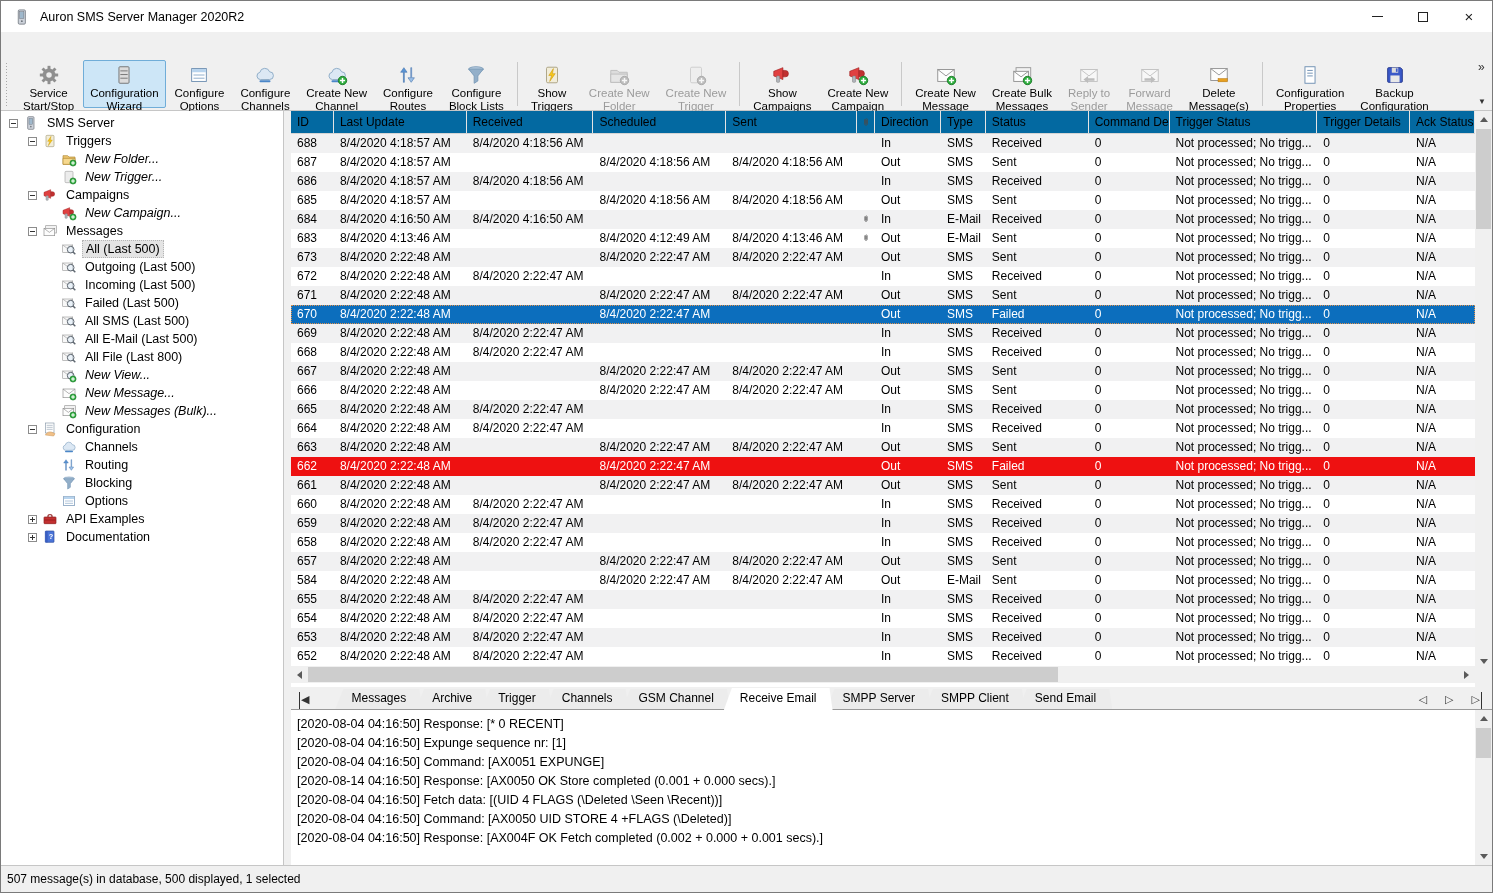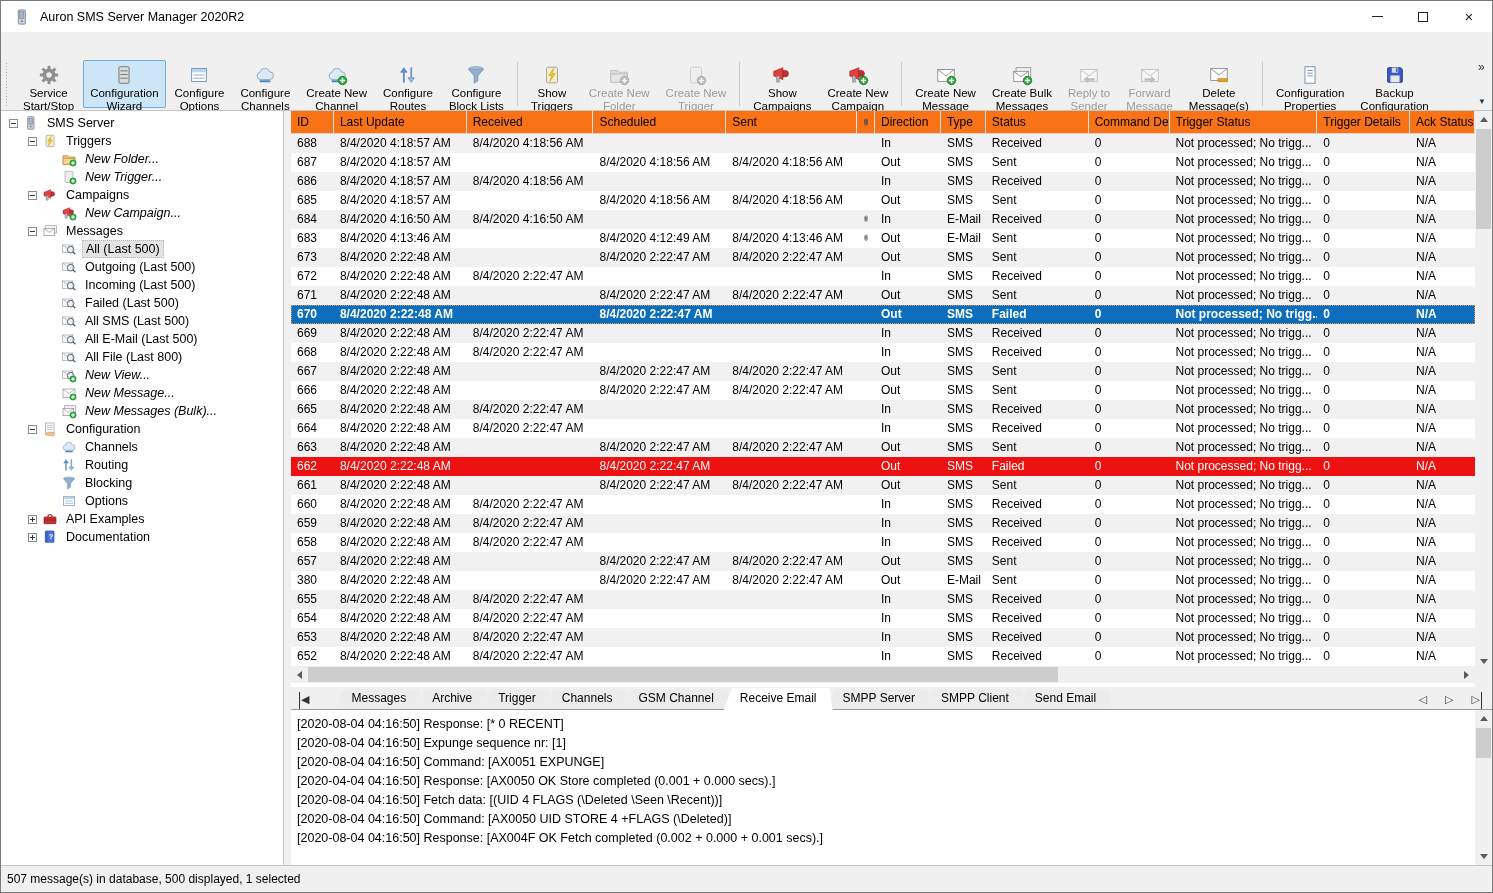--- a/index.html
+++ b/index.html
@@ -47,29 +47,29 @@
   .tico{width:16px;height:16px;margin-right:5px;flex:0 0 auto;}
   .tico svg{width:100%;height:100%;}
   .tlabel{font-size:12.5px;padding:0 3px;line-height:16px;}
   .tlabel.italic{font-style:italic;}
   .tree-row.sel .tlabel{background:#e4e4e4;border:1px dotted #b5b5b5;}
 
   .splitter{position:absolute;top:110px;left:283px;width:7px;bottom:27px;background:#f0f0f0;}
 
   
   .grid{position:absolute;top:110px;left:290px;right:0;height:576px;background:#fff;}
-  .ghead{position:absolute;top:0;left:0;right:17px;height:23px;background:#f97316;border-bottom:1px solid #d4d4d4;display:flex;}
+  .ghead{position:absolute;top:0;left:0;right:17px;height:23px;background:#0369a1;border-bottom:1px solid #d4d4d4;display:flex;}
   .hcell{border-right:1px solid #e4e4e4;padding:0 0 0 6px;line-height:22px;font-size:12px;white-space:nowrap;overflow:hidden;display:flex;align-items:center;}
   .hcell .clip-ic{width:12px;height:14px;margin:0 auto;}
   .gbody{position:absolute;top:23px;left:0;right:17px;height:532px;overflow:hidden;}
   .trow{height:19px;display:flex;}
   .trow.alt{background:#f1f1f2;}
   .tcell{padding:0 0 0 6px;line-height:19px;font-size:12px;white-space:nowrap;overflow:hidden;}
   .tcell .clip-ic{width:10px;height:15px;margin:2px auto 0;display:block;}
-  .trow.selected{color:#fff;outline:1px dotted #e0914a;outline-offset:-1px;font-weight:bold;}
+  .trow.selected{color:#fff;outline:1px dotted #e0914a;outline-offset:-1px;}
   .trow.failed{color:#fff;}
 
   
   .sb-v{position:absolute;top:0;right:0;width:17px;background:#f0f0f0;}
   .sb-h{position:absolute;height:17px;background:#f0f0f0;}
   .sb-btn{position:absolute;width:17px;height:17px;background:#f0f0f0;display:flex;align-items:center;justify-content:center;}
   .tri{width:0;height:0;border:4px solid transparent;}
   .tri.up{border-bottom:5px solid #5a5a5a;border-top:none;}
   .tri.down{border-top:5px solid #5a5a5a;border-bottom:none;}
   .tri.left{border-right:5px solid #5a5a5a;border-left:none;}
@@ -917,21 +917,21 @@
           <div class="tcell" style="width: 18px; padding-left: 0px;"></div>
           <div class="tcell" style="width: 66px;">Out</div>
           <div class="tcell" style="width: 45px;">SMS</div>
           <div class="tcell" style="width: 103px;">Sent</div>
           <div class="tcell" style="width: 81px;">0</div>
           <div class="tcell" style="width: 148px;">Not processed; No trigg...</div>
           <div class="tcell" style="width: 93px;">0</div>
           <div class="tcell" style="width: 65px;">N/A</div>
         </div>
         <div class="trow">
-          <div class="tcell" style="width: 43px;">380</div>
+          <div class="tcell" style="width: 43px;">584</div>
           <div class="tcell" style="width: 133px;">8/4/2020 2:22:48 AM</div>
           <div class="tcell" style="width: 127px;"></div>
           <div class="tcell" style="width: 133px;">8/4/2020 2:22:47 AM</div>
           <div class="tcell" style="width: 131px;">8/4/2020 2:22:47 AM</div>
           <div class="tcell" style="width: 18px; padding-left: 0px;"></div>
           <div class="tcell" style="width: 66px;">Out</div>
           <div class="tcell" style="width: 45px;">E-Mail</div>
           <div class="tcell" style="width: 103px;">Sent</div>
           <div class="tcell" style="width: 81px;">0</div>
           <div class="tcell" style="width: 148px;">Not processed; No trigg...</div>
@@ -1038,21 +1038,21 @@
       <span class="tabnav">▷</span>
       <span class="tabnav lastbar">▷</span>
     </span>
   </div>
 
   <div class="log">
     <div class="log-lines" id="log-lines">
         <div class="log-line">[2020-08-04 04:16:50] Response: [* 0 RECENT]</div>
         <div class="log-line">[2020-08-04 04:16:50] Expunge sequence nr: [1]</div>
         <div class="log-line">[2020-08-04 04:16:50] Command: [AX0051 EXPUNGE]</div>
-        <div class="log-line">[2020-04-04 04:16:50] Response: [AX0050 OK Store completed (0.001 + 0.000 secs).]</div>
+        <div class="log-line">[2020-08-14 04:16:50] Response: [AX0050 OK Store completed (0.001 + 0.000 secs).]</div>
         <div class="log-line">[2020-08-04 04:16:50] Fetch data: [(UID 4 FLAGS (\Deleted \Seen \Recent))]</div>
         <div class="log-line">[2020-08-04 04:16:50] Command: [AX0050 UID STORE 4 +FLAGS (\Deleted)]</div>
         <div class="log-line">[2020-08-04 04:16:50] Response: [AX004F OK Fetch completed (0.002 + 0.000 + 0.001 secs).]</div>
       </div>
     <div class="sb-v">
       <span class="sb-btn" style="top:0;">
           <span class="tri up"></span>
         </span>
       <span class="sb-thumb" style="top:18px;height:30px;left:1px;right:1px;"></span>
       <span class="sb-btn" style="bottom:0;">

